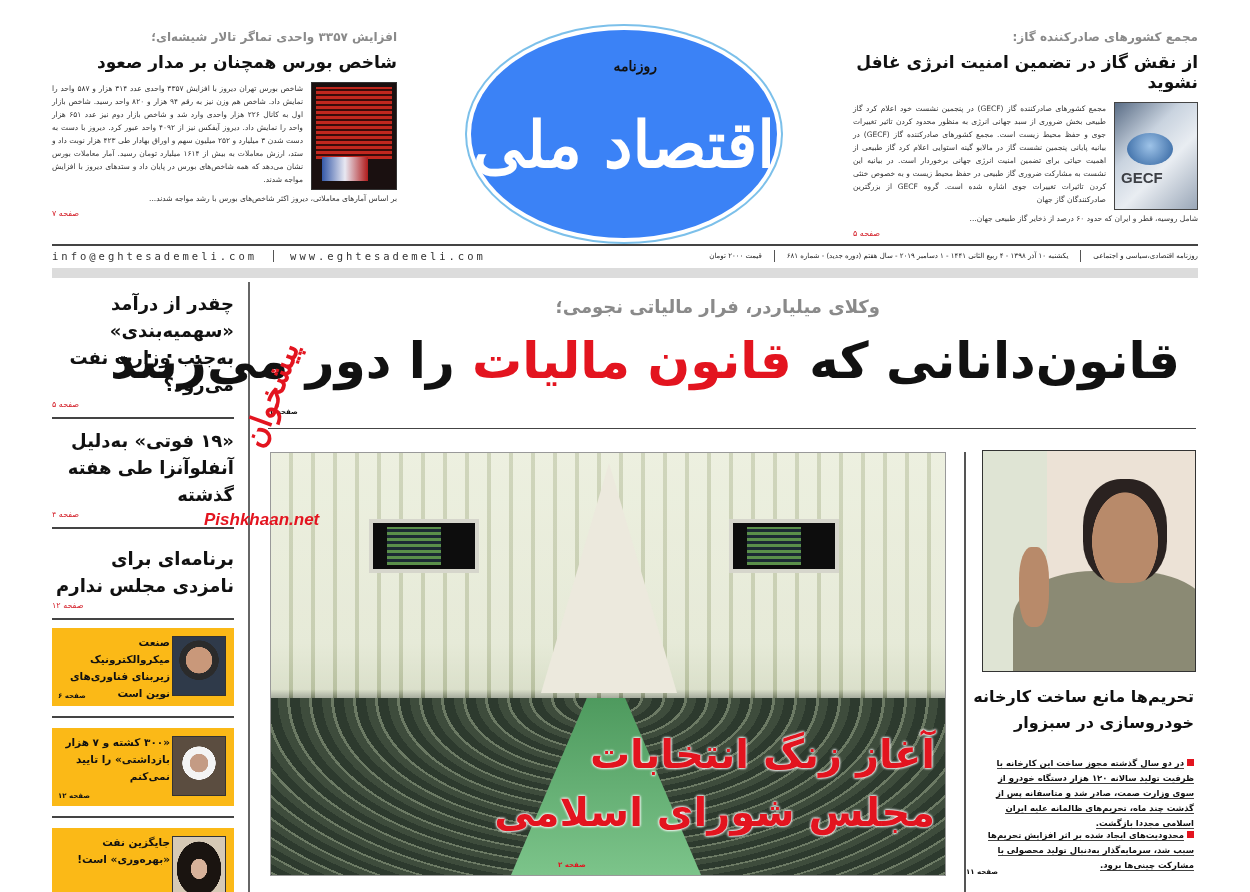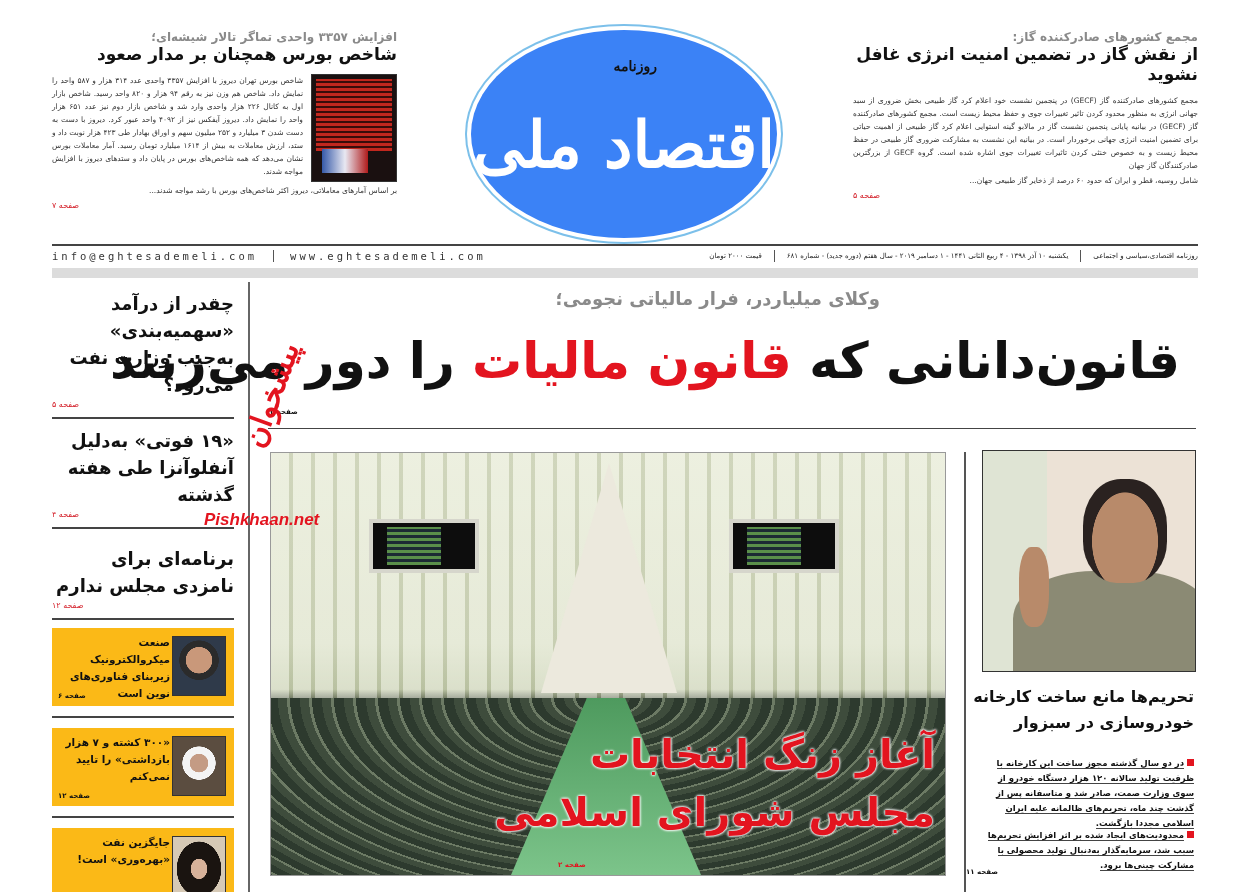--- a/index.html
+++ b/index.html
@@ -2,21 +2,21 @@
 <html><head>
 <meta charset="utf-8">
 <style>
   * { box-sizing: border-box; margin: 0; padding: 0; }
   html, body { width: 1250px; height: 892px; overflow: hidden; background: #fff; }
   body { position: relative; font-family: "DejaVu Sans", sans-serif; color: #111; direction: rtl; }
 
   
   .top-story { position: absolute; top: 30px; }
   .kicker { font-size: 12px; color: #8a8a8a; font-weight: bold; }
-  .top-title { font-size: 17px; font-weight: bold; color: #111; margin-top: 0; }
+  .top-title { font-size: 17px; font-weight: bold; color: #111; margin-top: 8px; }
   .top-body { display: flex; flex-direction: row; gap: 8px; margin-top: 10px; }
   .top-text { font-size: 7.5px; line-height: 13px; color: #333; text-align: justify; }
   .page-ref { font-size: 8px; color: #d4202a; font-weight: normal; }
 
   .thumb-gecf { width: 82px; width: 84px; height: 108px; background: linear-gradient(135deg,#5a6d86 0%,#c9d3df 35%,#e9edf2 60%,#9aa7b8 100%); border: 1px solid #444; position: relative; flex-shrink: 0; }
   .thumb-gecf .disc { position: absolute; left: 12px; top: 30px; width: 46px; height: 32px; border-radius: 50%; background: radial-gradient(circle at 50% 40%, #9ec3e8, #2c5f9c); }
   .thumb-gecf .lbl { position: absolute; left: 6px; top: 66px; font: bold 15px "Liberation Sans", sans-serif; color: #3c3f45; direction: ltr; }
 
   .thumb-bourse { width: 86px; height: 108px; background: #1a1010; border: 1px solid #333; flex-shrink: 0; position: relative; overflow: hidden; }
   .thumb-bourse .rows { position: absolute; inset: 4px 4px 30px 4px; background: repeating-linear-gradient(0deg,#c1271e 0 3px,#3a0c0a 3px 5px); }
@@ -43,21 +43,21 @@
   .yellow-box { background: #fbb917; margin: 8px 0; height: 78px; position: relative; padding: 6px 64px 6px 4px; }
   .yellow-box .h { font-size: 10.5px; font-weight: bold; line-height: 17px; color: #111; }
   .yellow-box .ref { position: absolute; left: 6px; bottom: 6px; font-size: 7px; color: #111; font-weight: bold; }
   .yellow-box .face { position: absolute; right: 8px; top: 8px; width: 54px; height: 60px; border: 1px solid #333; }
   .face1 { background: radial-gradient(circle at 50% 40%, #c9987a 0 30%, #2b2b2b 31% 45%, #2f3a4a 46%); }
   .face2 { background: radial-gradient(circle at 50% 45%, #c49b84 0 22%, #f4f4f4 23% 40%, #5b4d40 41%); }
   .face3 { background: radial-gradient(ellipse at 50% 55%, #d7b29a 0 22%, #1a1410 23% 60%, #d6c9b5 61%); }
   .vline-left { position: absolute; left: 248px; top: 282px; width: 2px; height: 610px; background: #666; }
 
   
-  .kicker-main { position: absolute; right: 370px; top: 288px; font-size: 18px; font-weight: bold; color: #8a8a8a; }
+  .kicker-main { position: absolute; right: 370px; top: 296px; font-size: 18px; font-weight: bold; color: #8a8a8a; }
   .headline { position: absolute; right: 70px; top: 332px; font-size: 50px; font-weight: bold; color: #111; letter-spacing: -1px; white-space: nowrap; font-family: "DejaVu Sans", sans-serif; }
   .headline .red { color: #e3141f; }
   .ref-main { position: absolute; left: 270px; top: 408px; font-size: 7px; color: #111; font-weight: bold; }
   .hline-main { position: absolute; left: 268px; right: 54px; top: 428px; height: 1px; background: #444; }
 
   
   .main-photo { position: absolute; left: 270px; top: 452px; width: 676px; height: 424px; background: linear-gradient(180deg, #e3e8cf 0%, #d9dfc3 45%, #c7cfae 56%, #2a3328 60%, #394a38 100%); border: 1px solid #999; overflow: hidden; }
   .main-photo .pleats { position: absolute; left: 0; right: 0; top: 0; height: 58%; background: repeating-linear-gradient(90deg, rgba(255,255,255,0.35) 0 18px, rgba(120,130,100,0.18) 18px 22px); }
   .main-photo .spire { position: absolute; left: 270px; top: 10px; width: 0; height: 0; border-left: 68px solid transparent; border-right: 68px solid transparent; border-bottom: 230px solid #ece9dd; }
   .main-photo .tv { position: absolute; top: 66px; width: 110px; height: 54px; background: #0d0d0d; border: 4px solid #d6d6cc; }
@@ -83,20 +83,24 @@
   .right-bul span.t { border-bottom: 1px solid #444; }
   .right-ref { position: absolute; left: 966px; top: 868px; font-size: 7px; color: #111; font-weight: bold; }
 </style>
 </head>
 <body>
 
 <div class="top-story" style="right:52px; width:345px;">
   <div class="kicker">مجمع کشورهای صادرکننده گاز:</div>
   <div class="top-title">از نقش گاز در تضمین امنیت انرژی غافل نشوید</div>
   <div class="top-body">
+    <div class="thumb-gecf">
+      <div class="disc"></div>
+      <div class="lbl">GECF</div>
+    </div>
     <div class="top-text">مجمع کشورهای صادرکننده گاز (GECF) در پنجمین نشست خود اعلام کرد گاز طبیعی بخش ضروری از سبد جهانی انرژی به منظور محدود کردن تاثیر تغییرات جوی و حفظ محیط زیست است. مجمع کشورهای صادرکننده گاز (GECF) در بیانیه پایانی پنجمین نشست گاز در مالابو گینه استوایی اعلام کرد گاز طبیعی از اهمیت حیاتی برای تضمین امنیت انرژی جهانی برخوردار است. در بیانیه این نشست به مشارکت ضروری گاز طبیعی در حفظ محیط زیست و به خصوص خنثی کردن تاثیرات تغییرات جوی اشاره شده است. گروه GECF از بزرگترین صادرکنندگان گاز جهان</div>
   </div>
   <div class="top-text" style="margin-top:2px;">شامل روسیه، قطر و ایران که حدود ۶۰ درصد از ذخایر گاز طبیعی جهان...</div>
   <div class="page-ref" style="text-align:left; margin-top:4px;">صفحه ۵</div>
 </div>
 
 <div class="logo">
   <div class="pre">روزنامه</div>
   <div class="name">اقتصاد ملی</div>
 </div>

